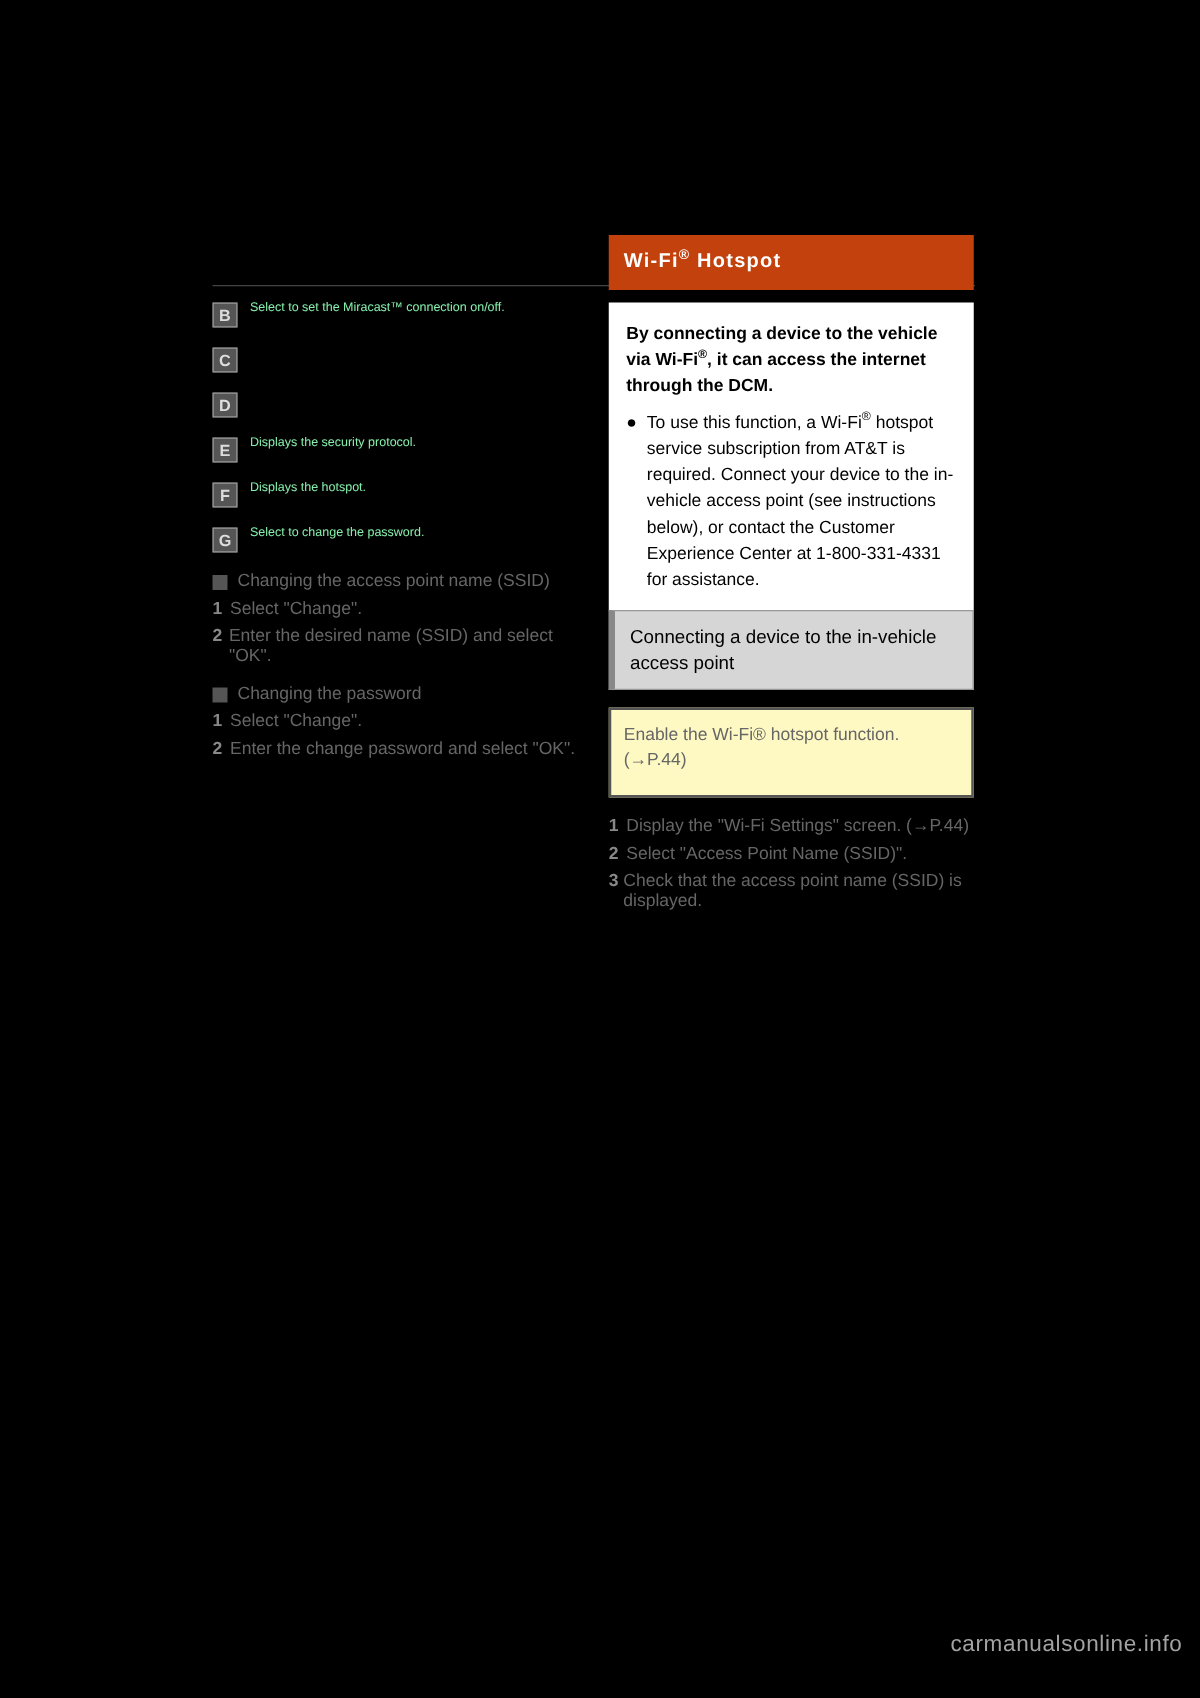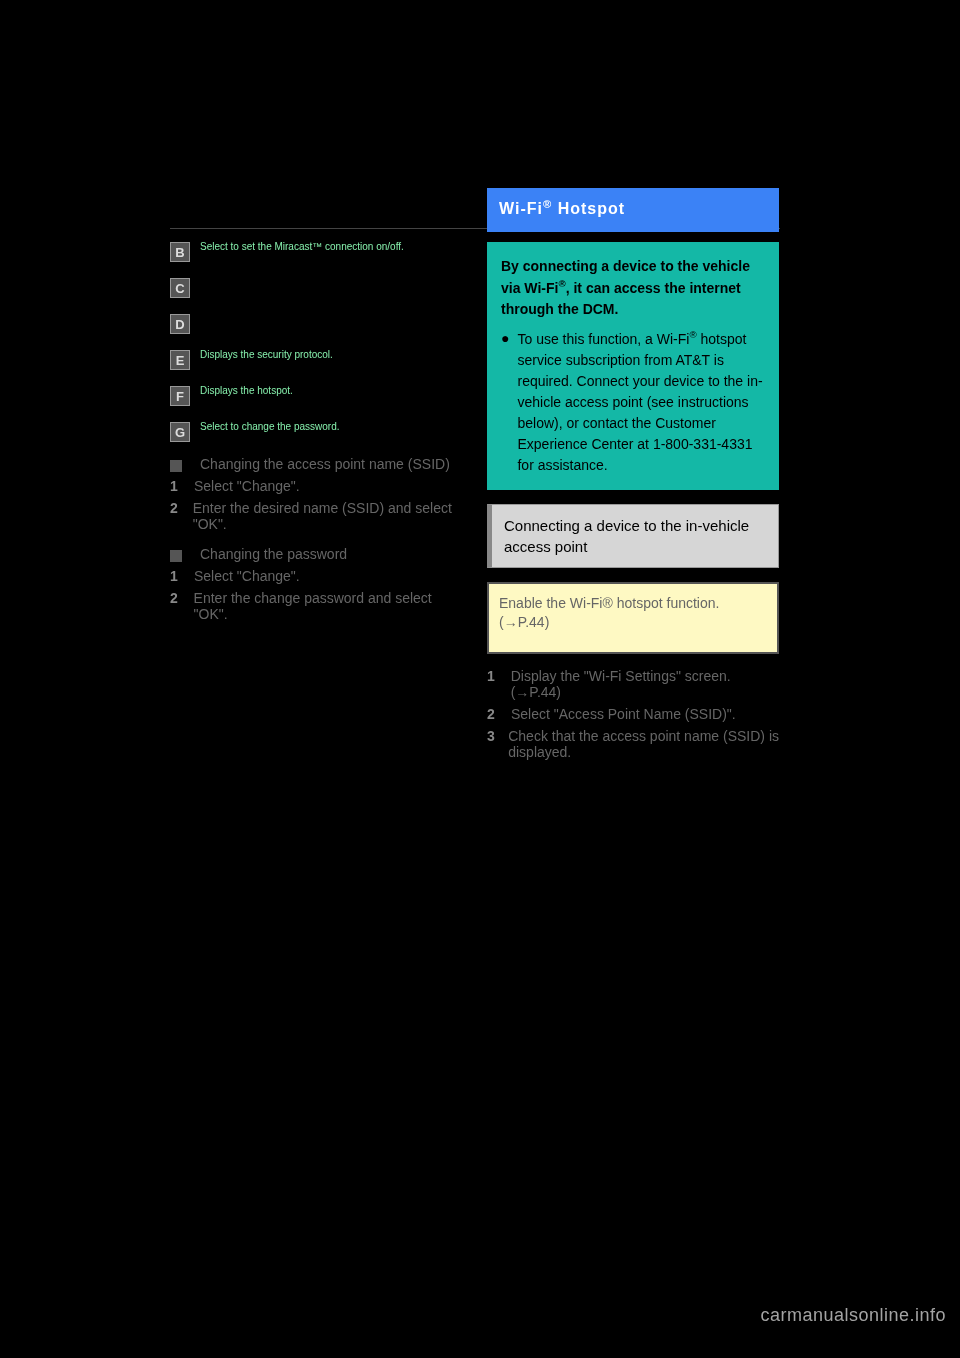--- a/index.html
+++ b/index.html
@@ -60,45 +60,44 @@
     .sub-square {
       width: 12px;
       height: 12px;
       background: #555;
       display: inline-block;
       margin-right: 8px;
       margin-top: 4px;
     }
     .num-row {
       display: flex;
-      gap: 10px;
+      gap: 0;
       margin-bottom: 6px;
       color: #666;
       font-size: 14px;
     }
     .num-row .num {
       color: #888;
       font-weight: bold;
       width: 14px;
     }
     .section-title {
-      background: #3b82f6;
+      background: #c2410c;
       color: #fff;
       font-weight: bold;
       padding: 10px 12px 14px 12px;
       font-size: 16px;
       letter-spacing: 1px;
       margin-bottom: 10px;
     }
     .info-box {
-      background: #14b8a6;
+      background: #ffffff;
       padding: 14px 14px;
       font-size: 14px;
       line-height: 1.5;
-      margin-bottom: 14px;
     }
     .info-box .lead { font-weight: bold; margin-bottom: 8px; }
     .bullet-row { display: flex; gap: 8px; }
     .bullet-dot { font-size: 14px; }
     .sub-heading {
       background: #d6d6d6;
       border-left: 5px solid #888;
       border-top: 1px solid #999;
       border-right: 1px solid #999;
       border-bottom: 1px solid #999;

